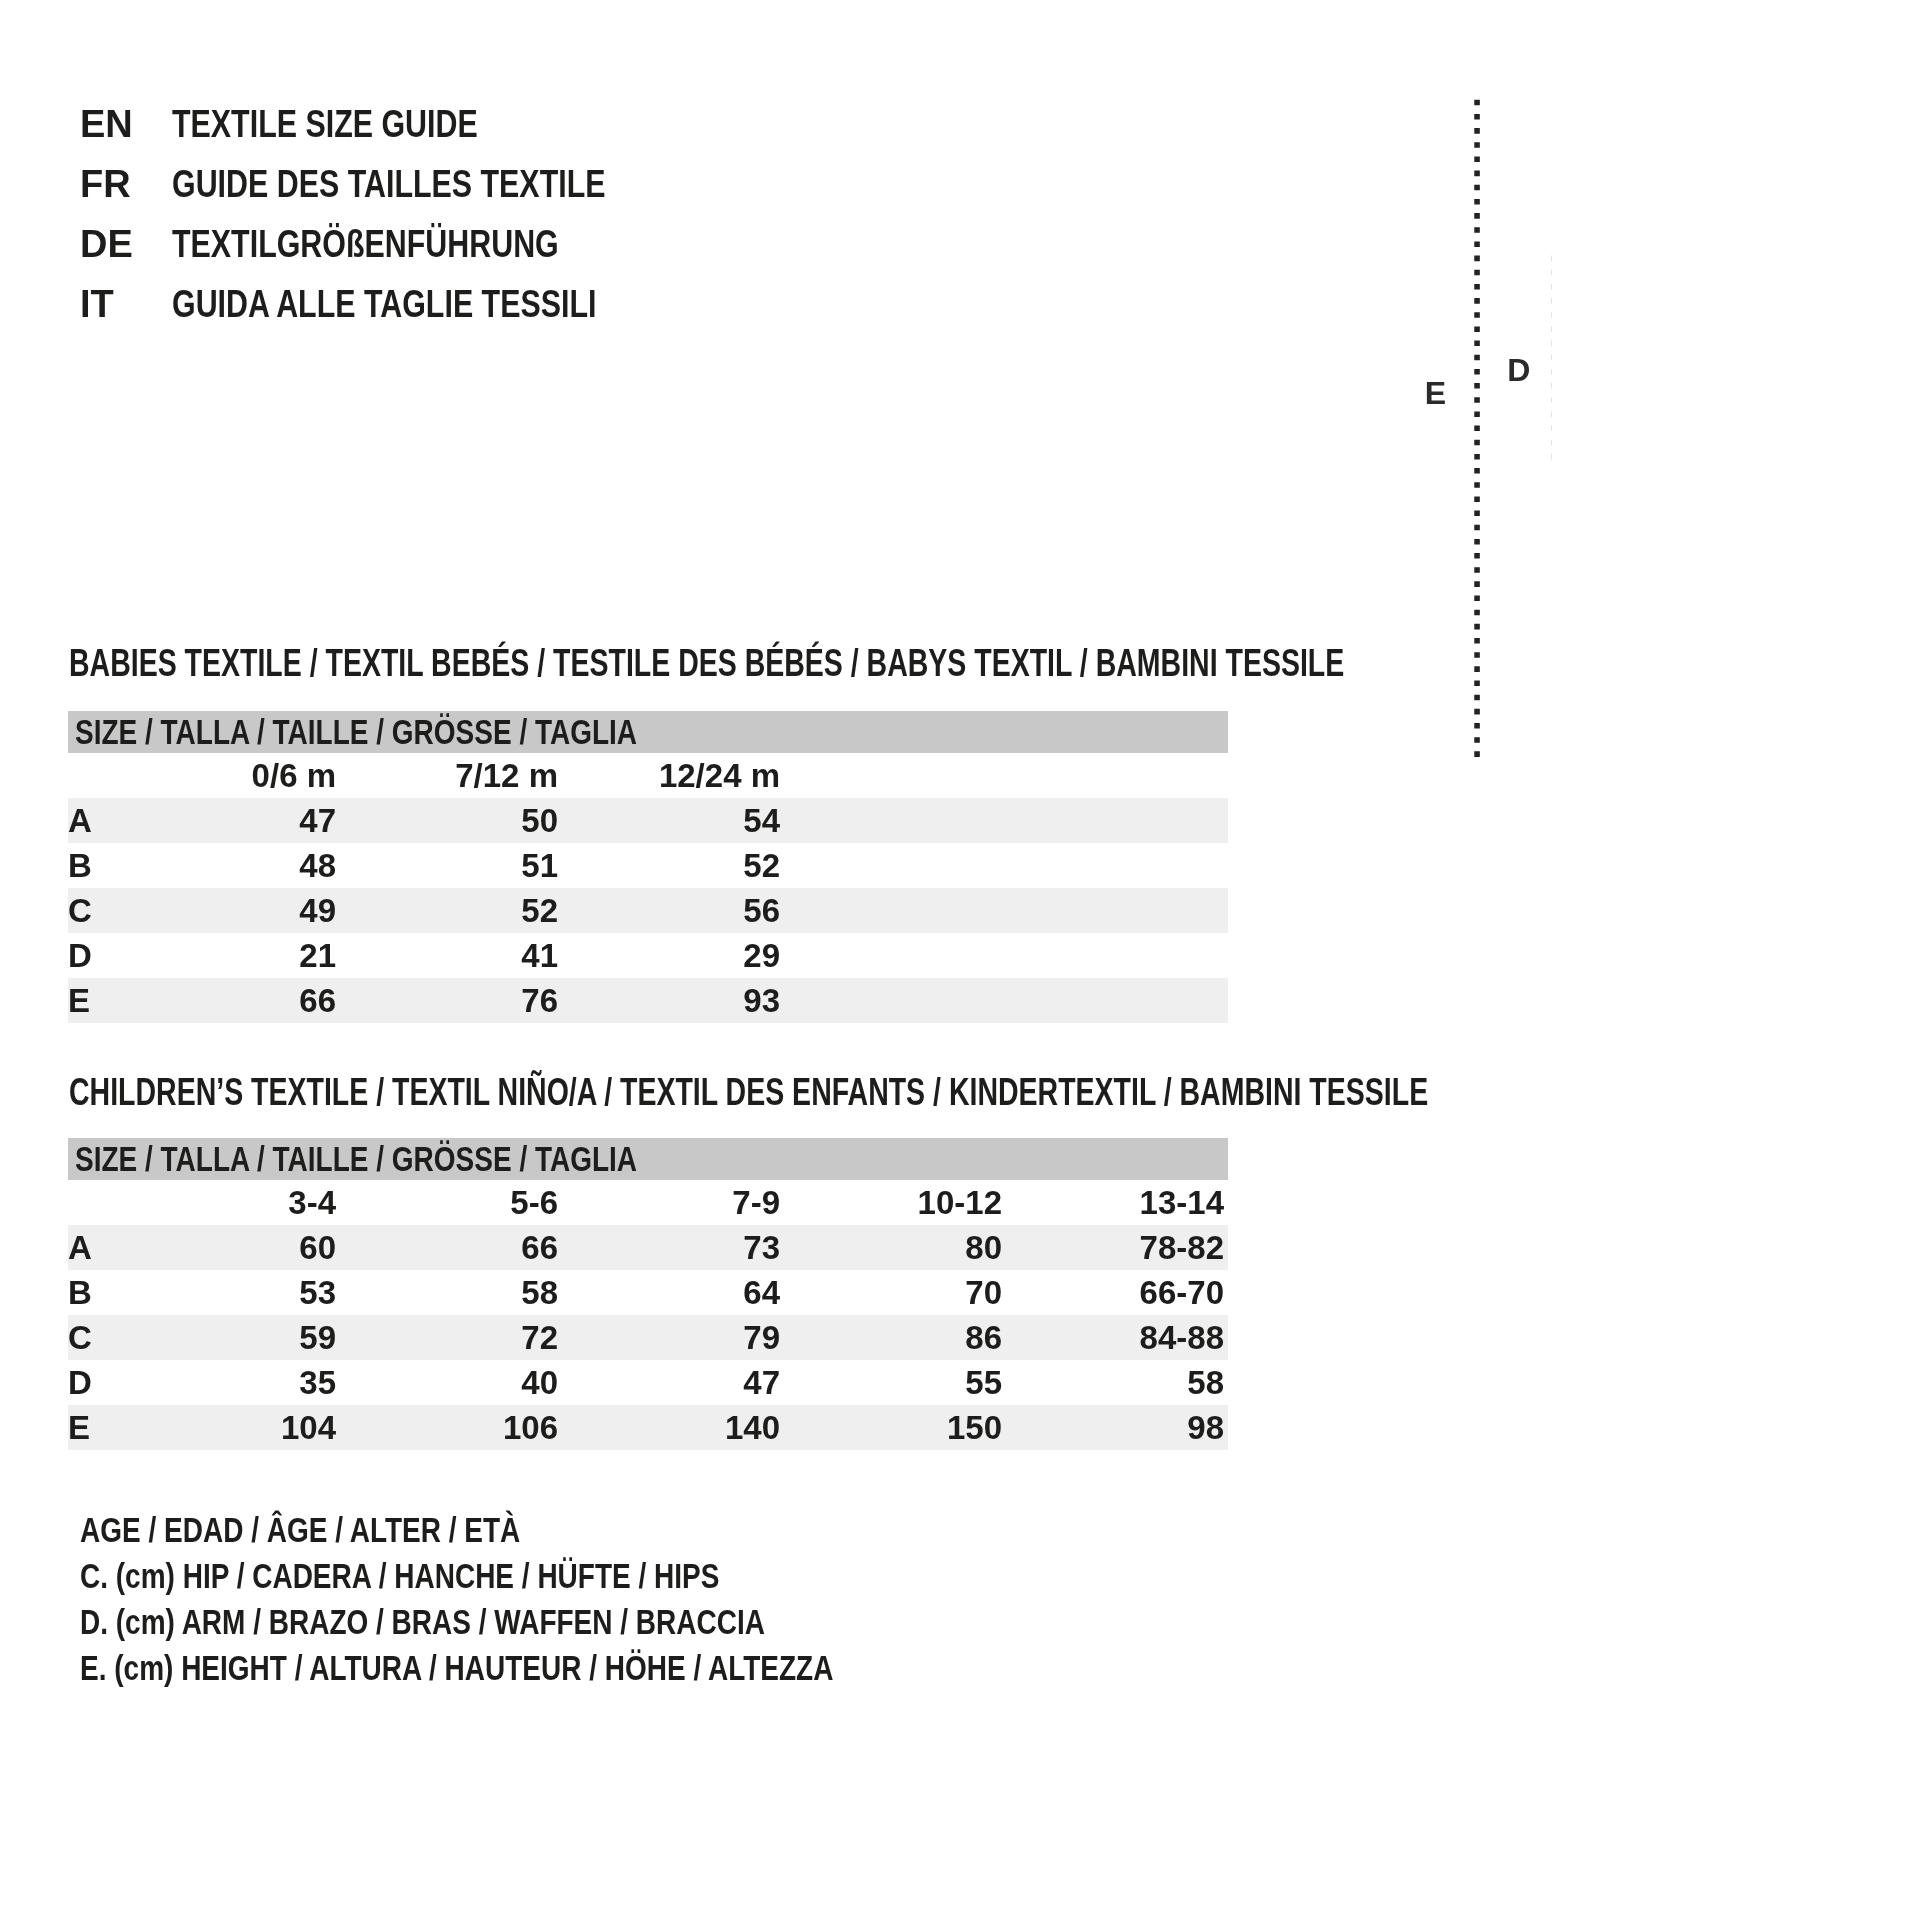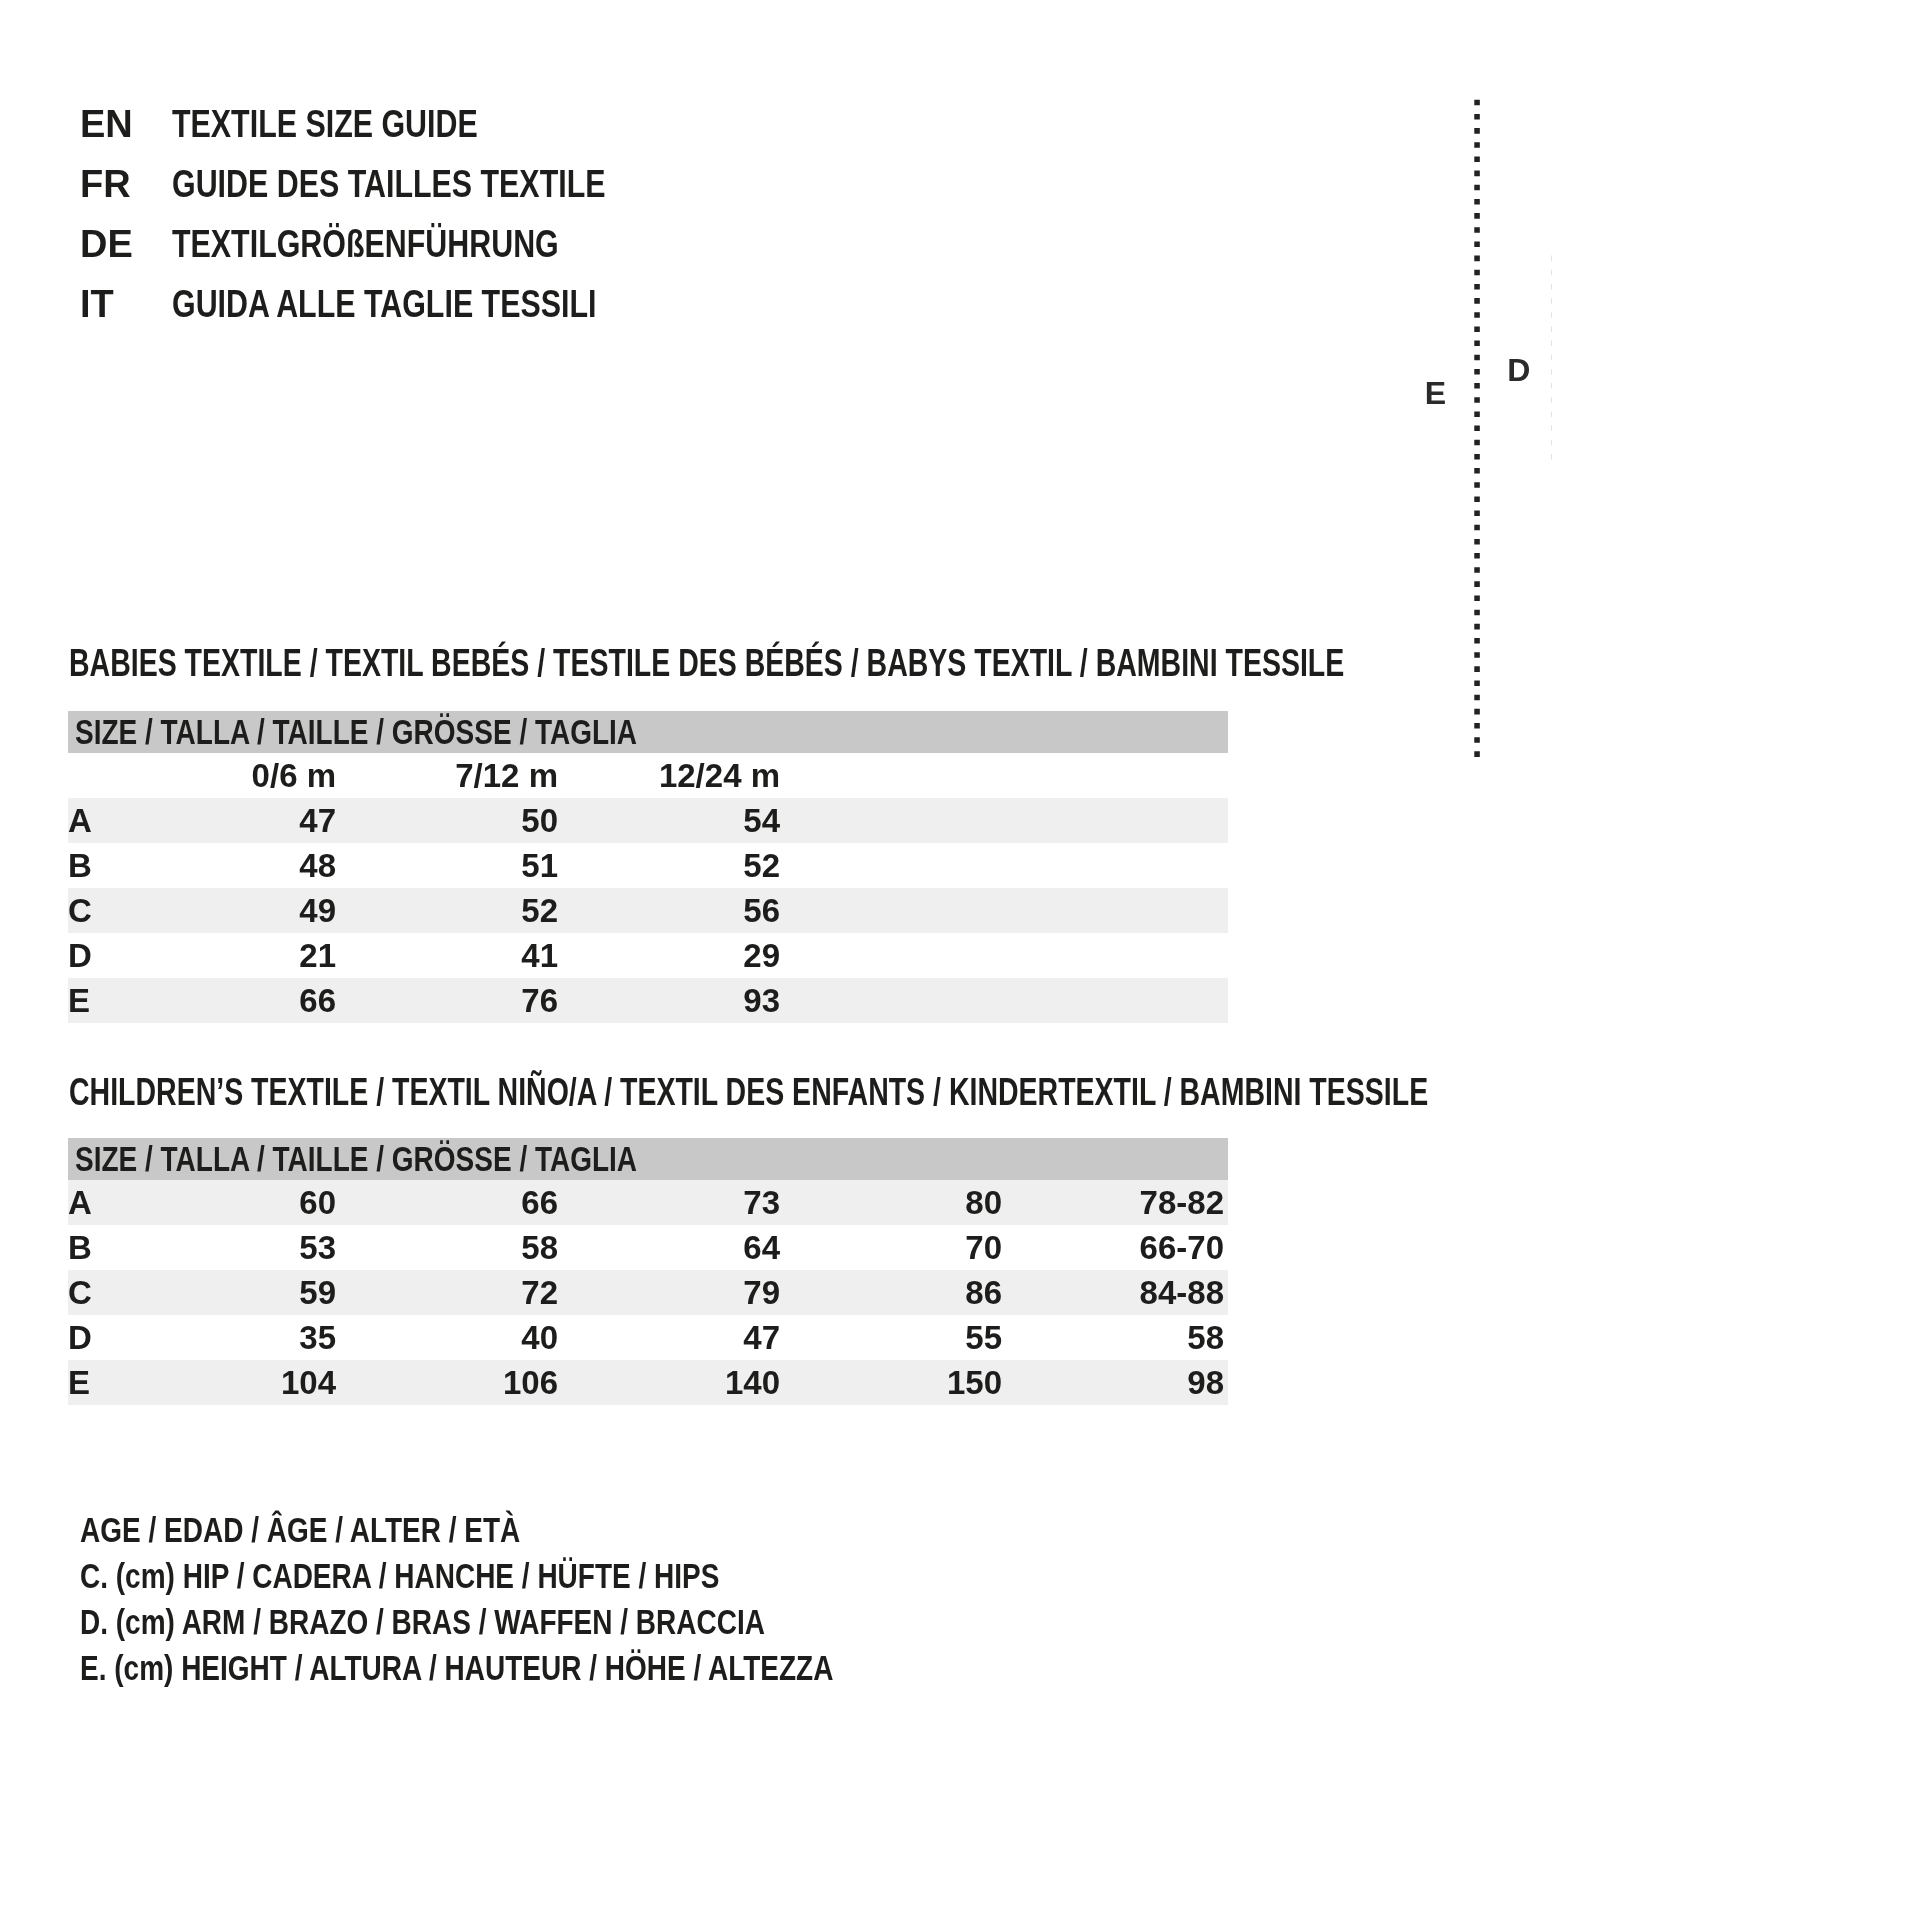--- a/index.html
+++ b/index.html
@@ -156,20 +156,28 @@
   </div>
 
   <div class="section-title" id="children-title">
     <span class="cond-title">CHILDREN’S TEXTILE / TEXTIL NIÑO/A / TEXTIL DES ENFANTS / KINDERTEXTIL / BAMBINI TESSILE</span>
   </div>
 
   <div class="sizetable" id="children-table">
     <div class="bar">
       <span class="cond">SIZE / TALLA / TAILLE / GRÖSSE / TAGLIA</span>
     </div>
+    <div class="thead cols5">
+      <span class="rl"></span>
+      <span class="tc">3-4</span>
+      <span class="tc">5-6</span>
+      <span class="tc">7-9</span>
+      <span class="tc">10-12</span>
+      <span class="tc">13-14</span>
+    </div>
     <div class="trow cols5 shade">
       <span class="rl">A</span>
       <span class="tc">60</span>
       <span class="tc">66</span>
       <span class="tc">73</span>
       <span class="tc">80</span>
       <span class="tc">78-82</span>
     </div>
     <div class="trow cols5">
       <span class="rl">B</span>

